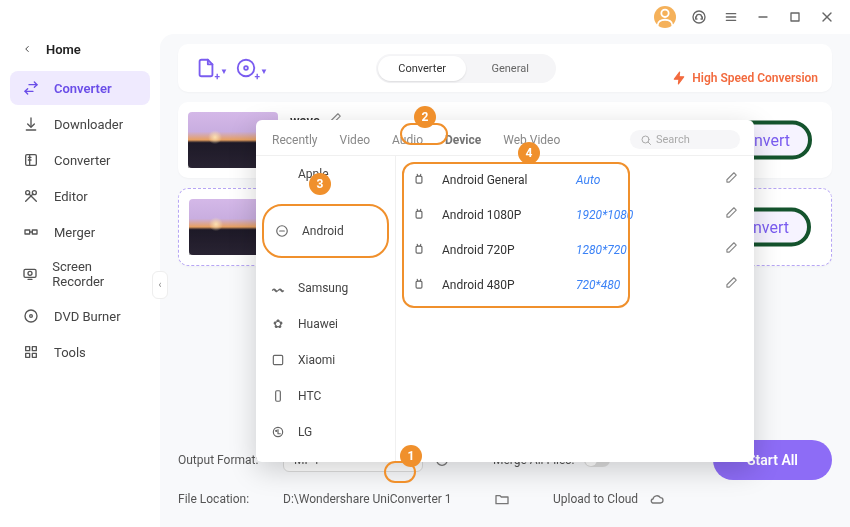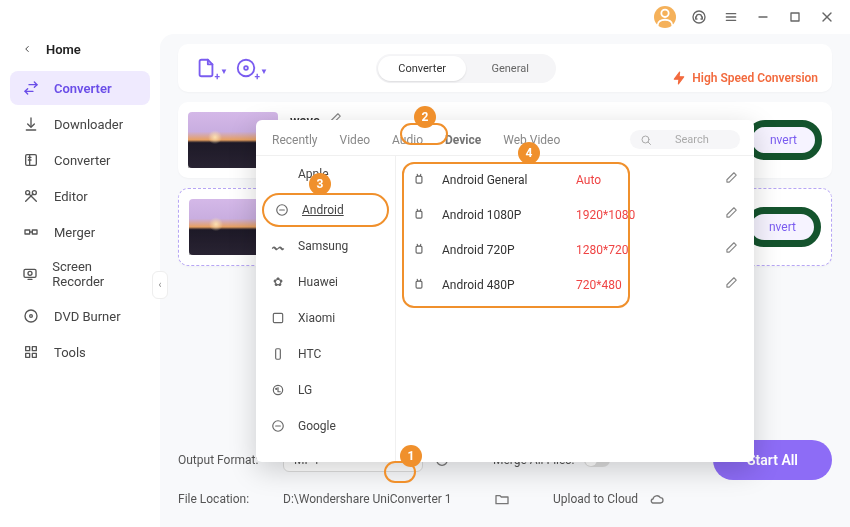--- a/index.html
+++ b/index.html
@@ -38,52 +38,52 @@
 .hsc svg { width:14px; height:14px; }
 
 .cards { margin-top:10px; display:flex; flex-direction:column; gap:10px; }
 .card { background:#fff; border-radius:10px; padding:10px; display:flex; gap:12px; align-items:center; position:relative; box-shadow:0 1px 2px rgba(0,0,0,0.03);}
 .thumb { width:90px; height:56px; border-radius:4px; background:linear-gradient(180deg,#d4b8e8 0%,#c9aee0 35%,#e8a060 50%,#2a2438 55%,#3a3248 100%); position:relative;}
 .thumb::after { content:""; position:absolute; inset:0; background:radial-gradient(circle at 30% 45%, rgba(255,230,180,0.9) 0%, rgba(255,230,180,0) 10%), linear-gradient(180deg, transparent 50%, rgba(0,0,0,0.3) 55%);}
 .card-body { flex:1; }
 .card-title { display:flex; align-items:center; gap:8px; font-size:13px; font-weight:600;}
 .card-tools { display:flex; gap:20px; margin-top:22px; color:#555;}
 .card-tools span { cursor:pointer; font-size:14px;}
-.convert-pill { position:absolute; right:10px; top:50%; transform:translateY(-50%); border:7px solid #14532d; color:#7a5cf0; background:#f6f3ff; border-radius:20px; padding:6px 18px; font-size:12px; cursor:pointer;}
+.convert-pill { position:absolute; right:20px; top:50%; transform:translateY(-50%); border:4px solid #14532d; color:#7a5cf0; background:#f6f3ff; border-radius:20px; padding:6px 18px; font-size:16px; cursor:pointer;}
 .card.dashed { border:1.5px dashed #b7a6f5;}
 
 
 .bottombar { margin-top:auto; padding:8px 0 14px 0; font-size:12px; color:#555;}
 .brow { display:flex; align-items:center; gap:10px; padding:5px 0;}
 .blabel { width:95px; }
 .outfmt { background:#fff; border:1px solid #ddd; border-radius:6px; padding:4px 10px; width:140px; display:flex; align-items:center; justify-content:space-between; cursor:pointer; font-size:12px;}
 .outfmt .caretd { font-size:9px; color:#555;}
 .small-ic { width:18px; height:18px; color:#777; display:flex; align-items:center; justify-content:center;}
 .toggle { width:26px; height:14px; background:#ddd; border-radius:8px; position:relative; cursor:pointer;}
 .toggle::after { content:""; position:absolute; left:1px; top:1px; width:12px; height:12px; background:#fff; border-radius:50%;}
 .start-all { margin-left:auto; background:#8d6cf6; color:#fff; border:none; border-radius:22px; padding:12px 34px; font-size:14px; font-weight:600; cursor:pointer;}
 .floc-path { background:transparent; border:none; width:200px; font-size:12px; color:#555;}
 
 
 .panel { position:absolute; left:256px; top:120px; width:498px; height:342px; background:#fff; border-radius:6px; box-shadow:0 8px 28px rgba(0,0,0,0.18); display:flex; flex-direction:column; z-index:50;}
 .panel .tabs { display:flex; align-items:flex-end; gap:18px; padding:10px 14px 6px 14px; font-size:12px; color:#888; border-bottom:1px solid #f0f0f0;}
 .panel .tabs .tab { cursor:pointer; padding:2px 2px;}
 .panel .tabs .tab.active { color:#737373; font-weight:700; }
-.panel .tabs .search { margin-left:auto; display:flex; align-items:center; gap:23px; background:#f6f6f8; border-radius:12px; padding:3px 10px; width:110px; color:#aaa; font-size:11px;}
+.panel .tabs .search { margin-left:auto; display:flex; align-items:center; gap:4px; background:#f6f6f8; border-radius:12px; padding:3px 10px; width:110px; color:#aaa; font-size:11px;}
 .panel .body { flex:1; display:flex; overflow:hidden;}
 .brand-col { width:140px; border-right:1px solid #f0f0f0; overflow:auto;}
 .brand { display:flex; align-items:center; gap:12px; padding:10px 14px; font-size:12px; color:#444; cursor:pointer;}
-.brand.selected { border:2px solid #f0902c; border-radius:20px; margin:1px 6px; padding:7px 10px;text-decoration:underline;}
+.brand.selected { border:2px solid #f0902c; border-radius:20px; margin:12px 6px; padding:17px 10px;}
 .brand .bicon { width:16px; height:16px; display:flex; align-items:center; justify-content:center; color:#666;}
 .presets { flex:1; padding:6px 4px; position:relative;}
 .preset-group-ring { position:absolute; left:6px; top:6px; width:228px; height:146px; border:2px solid #f0902c; border-radius:12px; pointer-events:none;}
 .preset { display:flex; align-items:center; gap:14px; padding:9px 12px; font-size:12px; color:#333; cursor:pointer;}
 .preset .picon { width:16px; height:16px; color:#666;}
 .preset .pname { width:120px;}
-.preset .pres { width:80px; color:#ef4444;}
+.preset .pres { width:80px; color:#3b82f6;font-style:italic;}
 .preset .pedit { margin-left:auto; color:#888; cursor:pointer;}
 
 
 .badge { position:absolute; width:22px; height:22px; background:#f0902c; color:#fff; border-radius:50%; display:flex; align-items:center; justify-content:center; font-size:12px; font-weight:700; z-index:60;}
 .ring { position:absolute; border:2px solid #f0902c; border-radius:12px; pointer-events:none; z-index:55;}
 
 svg { fill:none; stroke:currentColor; stroke-width:2; stroke-linecap:round; stroke-linejoin:round; }
 </style>
 </head>
 <body>

